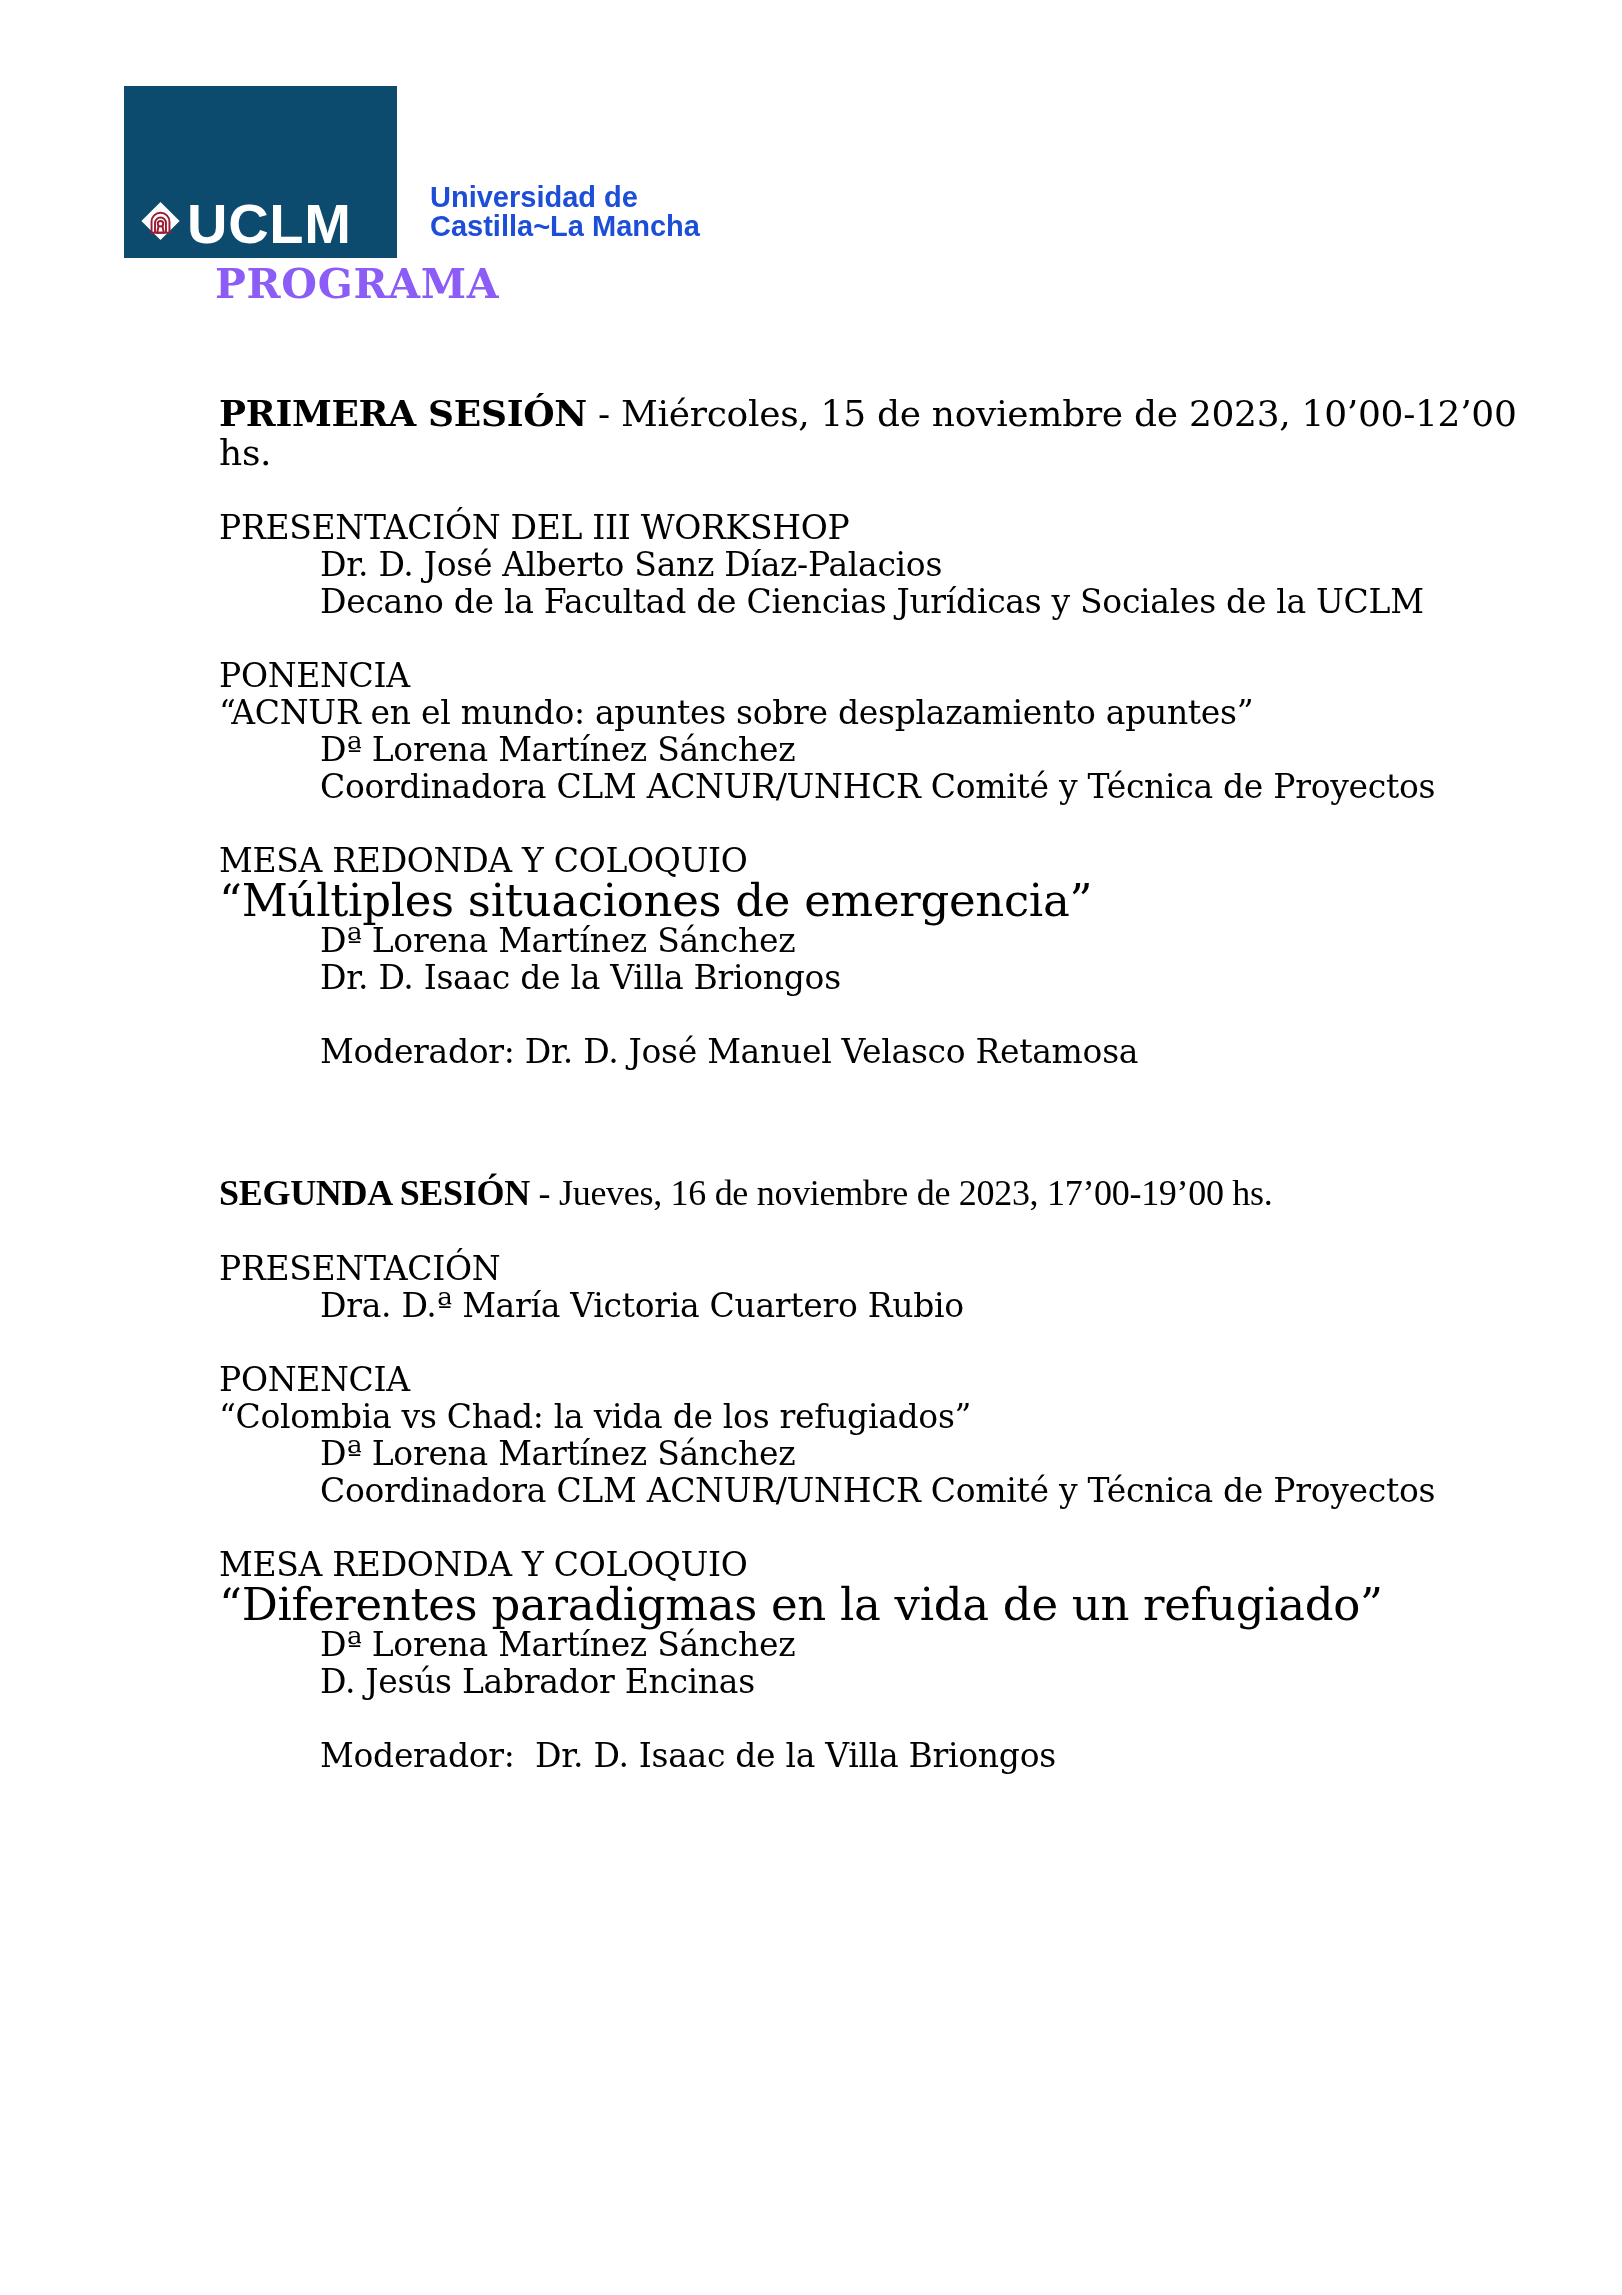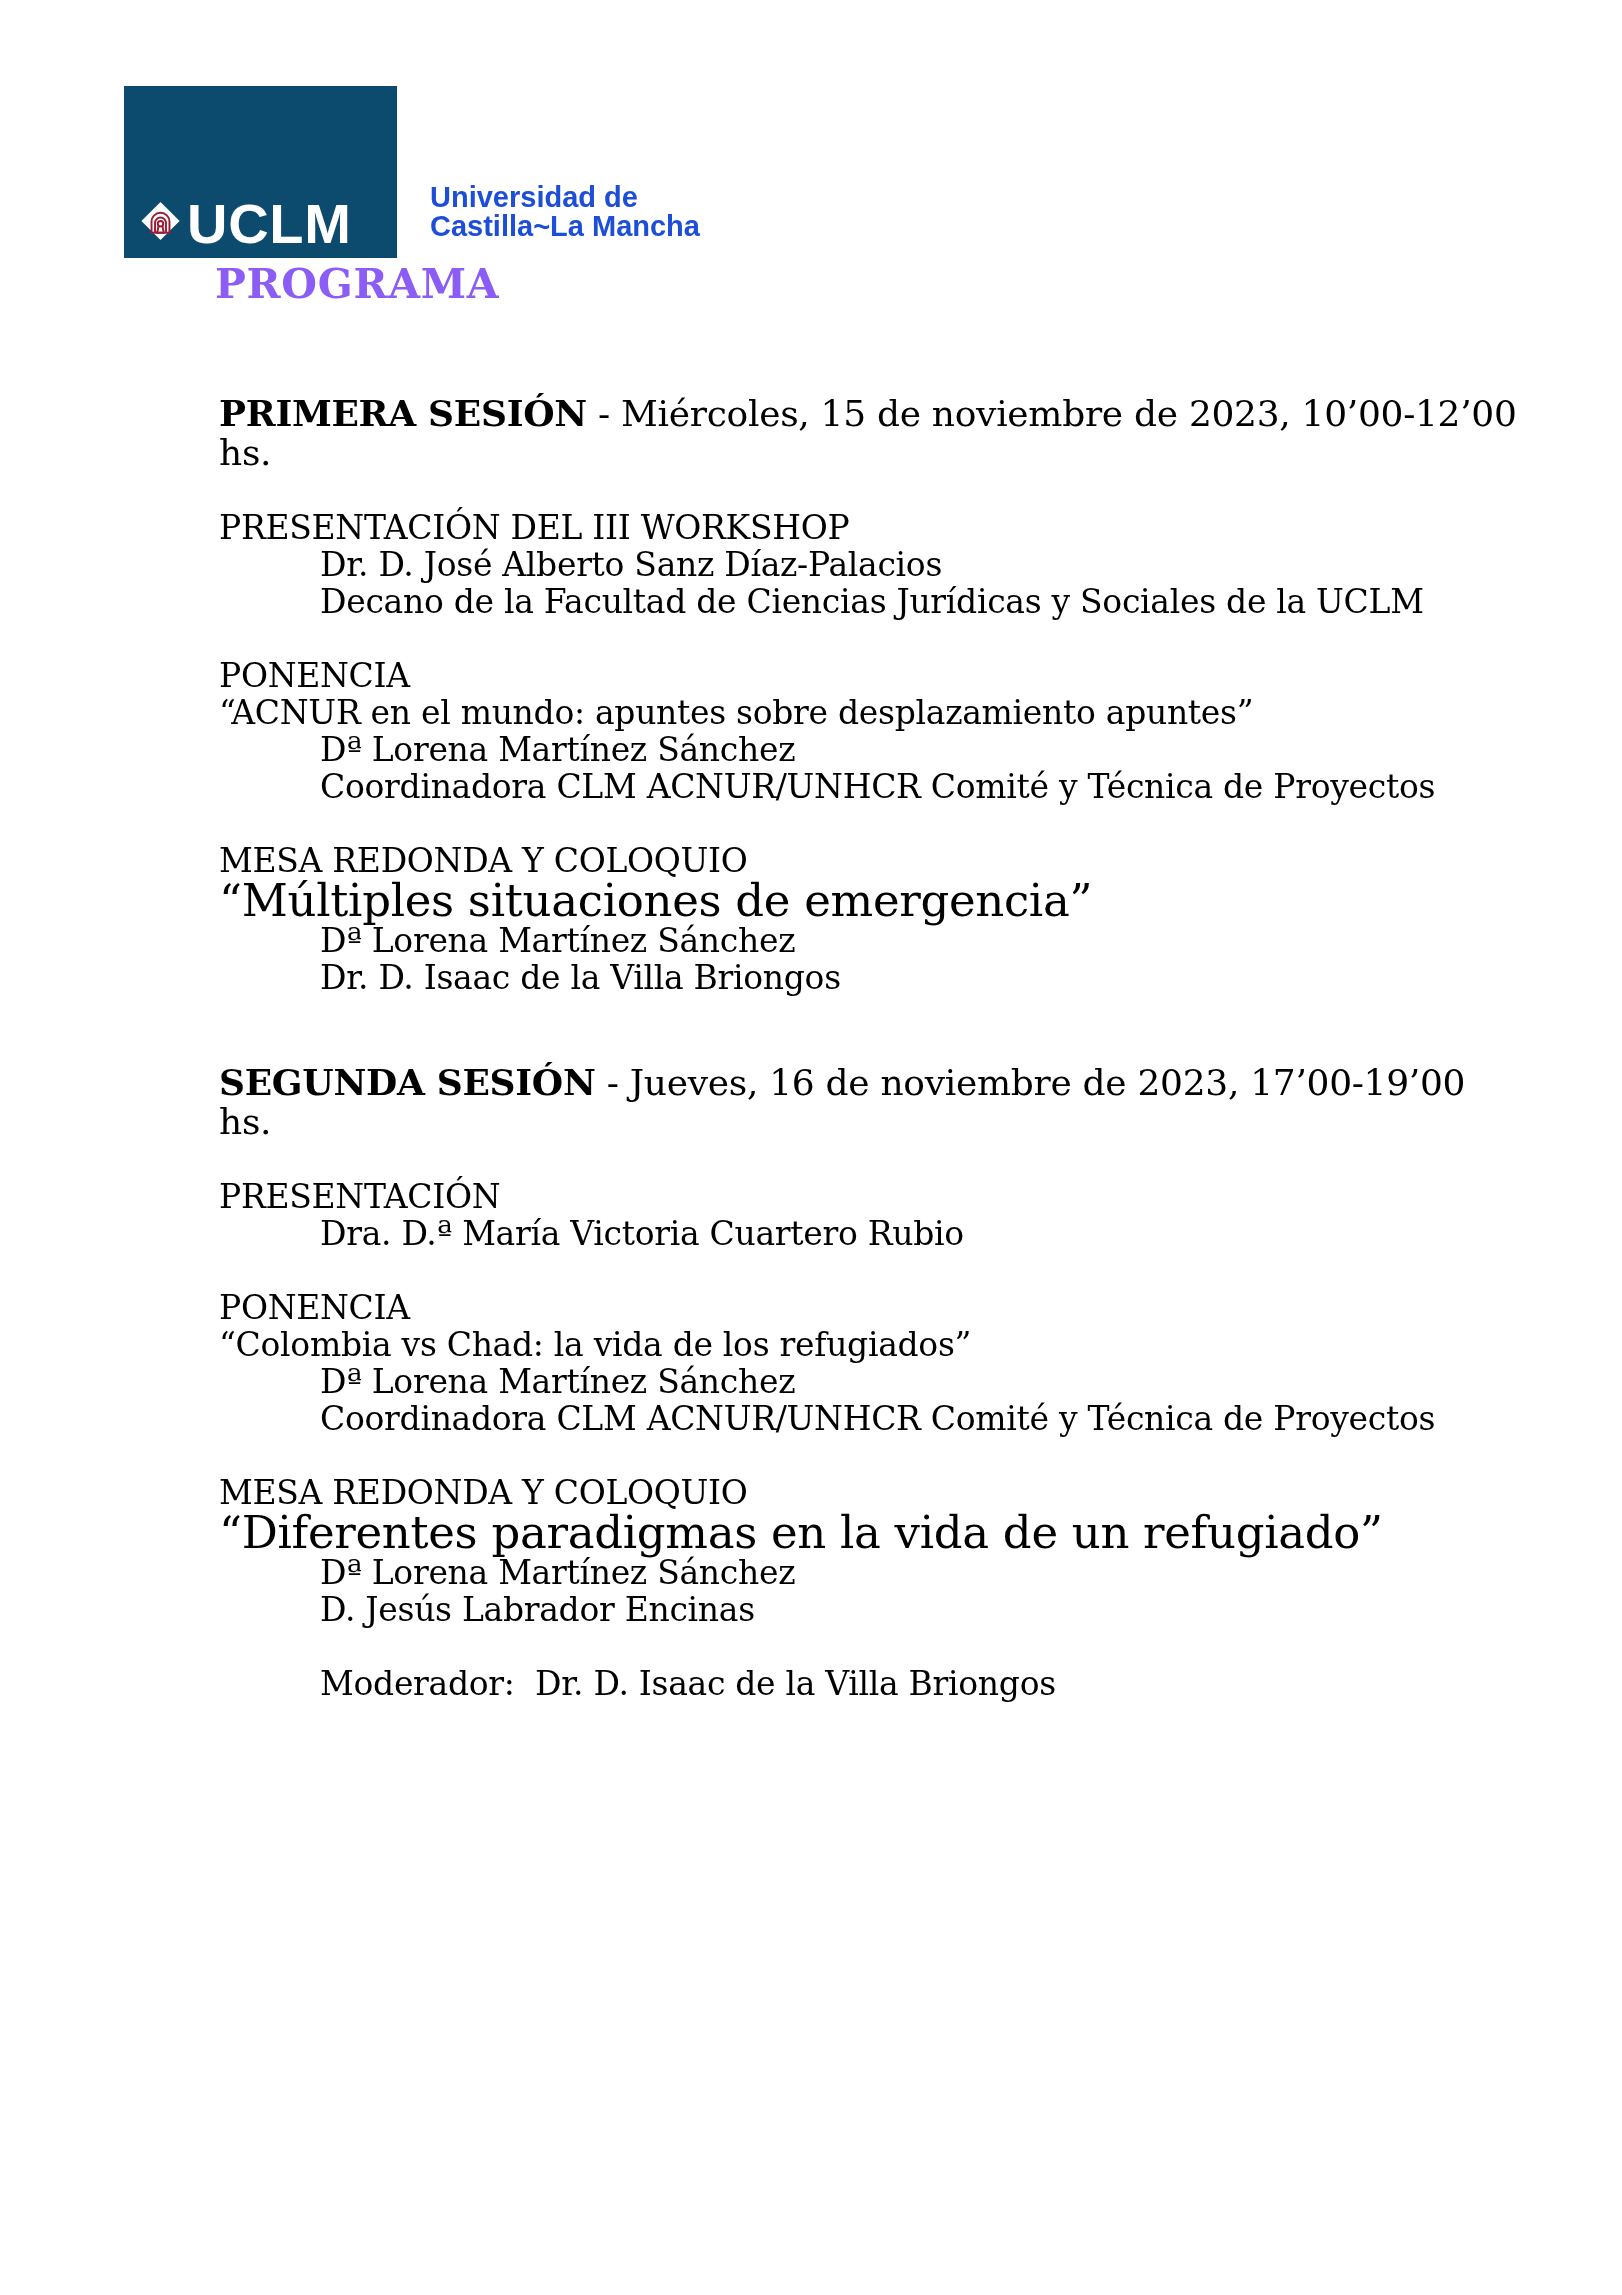--- a/index.html
+++ b/index.html
@@ -69,21 +69,21 @@
     font-size: 36px;
     line-height: 39px;
   }
   .session-heading .session-name { font-weight: 700; }
   .talk-title-large {
     font-size: 45px;
     line-height: 43px;
   }
   .indent { padding-left: 101px; }
   .gap { margin-top: 37px; }
-  .gap-session { margin-top: 67px; }
+  .gap-session { margin-top: 104px; font-family: Liberation Serif, serif; }
   .mt-first { margin-top: 24px; }
 </style>
 </head>
 <body>
 
 <div class="page">
 
   <div class="logo-box">
     <svg class="logo-diamond" viewBox="0 0 100 100" xmlns="http://www.w3.org/2000/svg" aria-hidden="true">
       <polygon points="50,1 99,50 50,99 1,50" fill="#ffffff"></polygon>
@@ -114,20 +114,21 @@
 
     <div class="line gap">PONENCIA</div>
     <div class="line">“ACNUR en el mundo: apuntes sobre desplazamiento apuntes”</div>
     <div class="line indent">Dª Lorena Martínez Sánchez</div>
     <div class="line indent">Coordinadora CLM ACNUR/UNHCR Comité y Técnica de Proyectos</div>
 
     <div class="line gap">MESA REDONDA Y COLOQUIO</div>
     <div class="line talk-title-large">“Múltiples situaciones de emergencia”</div>
     <div class="line indent">Dª Lorena Martínez Sánchez</div>
     <div class="line indent">Dr. D. Isaac de la Villa Briongos</div>
+    <div class="line indent gap">Moderador: Dr. D. José Manuel Velasco Retamosa</div>
 
     <div class="line session-heading gap-session"><span class="session-name">SEGUNDA SESIÓN</span><span> - Jueves, 16 de noviembre de 2023, 17’00-19’00 hs.</span></div>
 
     <div class="line gap">PRESENTACIÓN</div>
     <div class="line indent">Dra. D.ª María Victoria Cuartero Rubio</div>
 
     <div class="line gap">PONENCIA</div>
     <div class="line">“Colombia vs Chad: la vida de los refugiados”</div>
     <div class="line indent">Dª Lorena Martínez Sánchez</div>
     <div class="line indent">Coordinadora CLM ACNUR/UNHCR Comité y Técnica de Proyectos</div>

